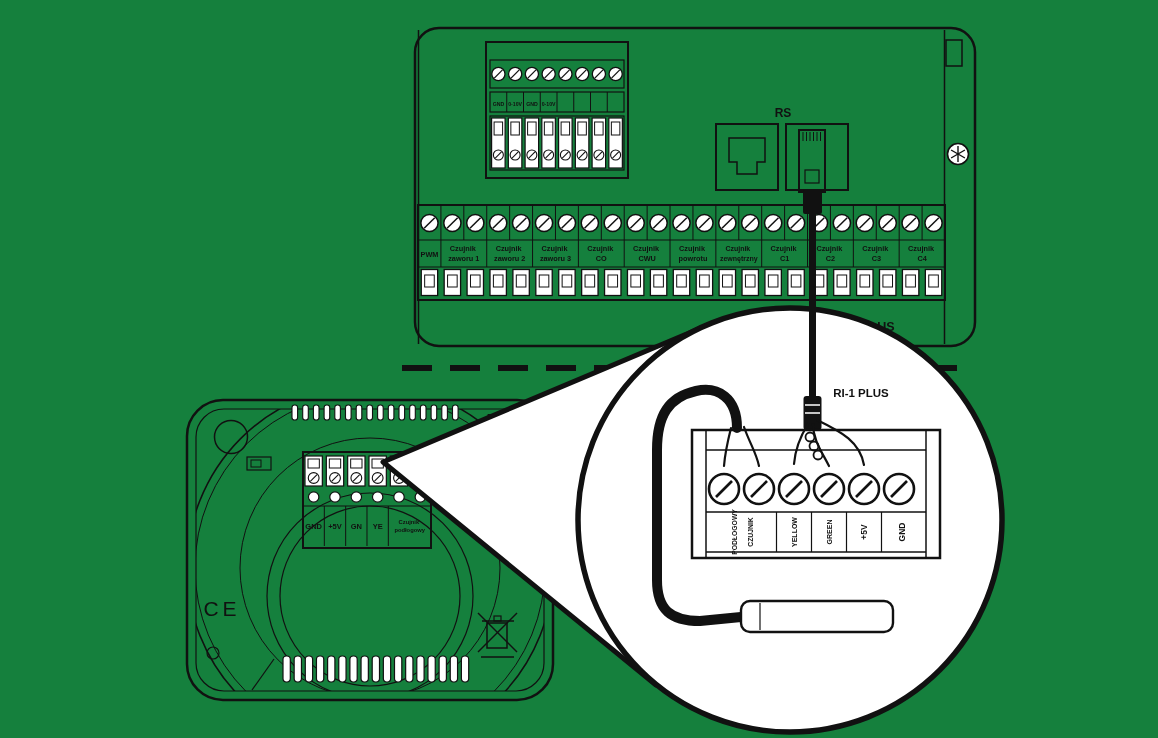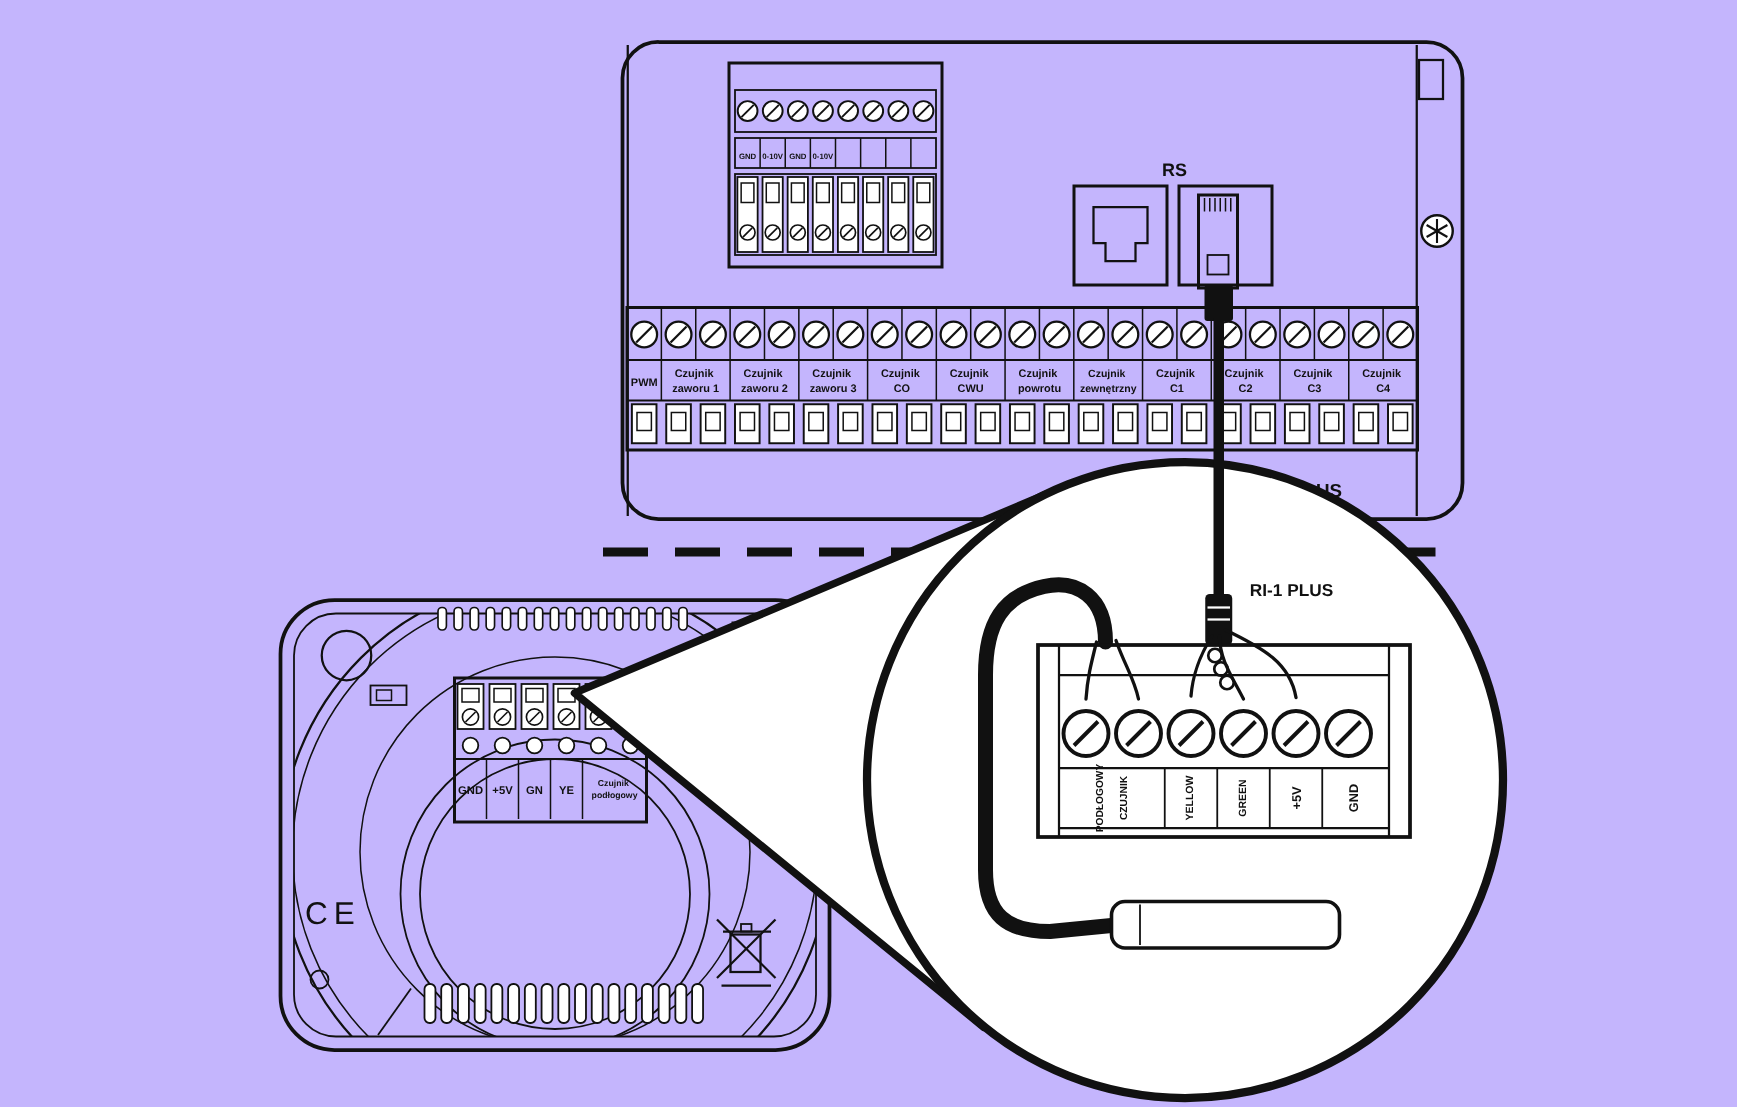--- a/index.html
+++ b/index.html
@@ -1,16 +1,16 @@
 <!DOCTYPE html>
 <html><head>
 <meta charset="utf-8">
 <style>
   html,body{margin:0;padding:0;background:#fff;}
-  .stage{position:relative;width:1158px;height:738px;background:#c4b5fd;overflow:hidden;text-align:center;}
+  .stage{position:relative;width:1158px;height:738px;background:#15803d;overflow:hidden;text-align:center;}
   svg{position:absolute;left:0;top:0;}
   .t{font-family:"Liberation Sans","DejaVu Sans",sans-serif;fill:#111;text-anchor:middle;}
   .b{font-weight:700;}
   .s1{fill:none;stroke:#111;stroke-width:1;}
   .s12{fill:none;stroke:#111;stroke-width:1.2;}
   .s15{fill:none;stroke:#111;stroke-width:1.5;}
   .s2{fill:none;stroke:#111;stroke-width:2;}
   .s25{fill:none;stroke:#111;stroke-width:2.5;}
 </style>
 </head>

